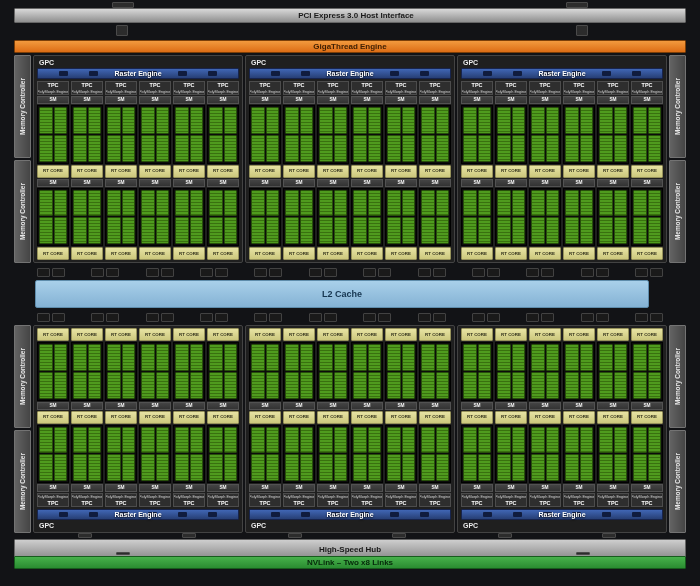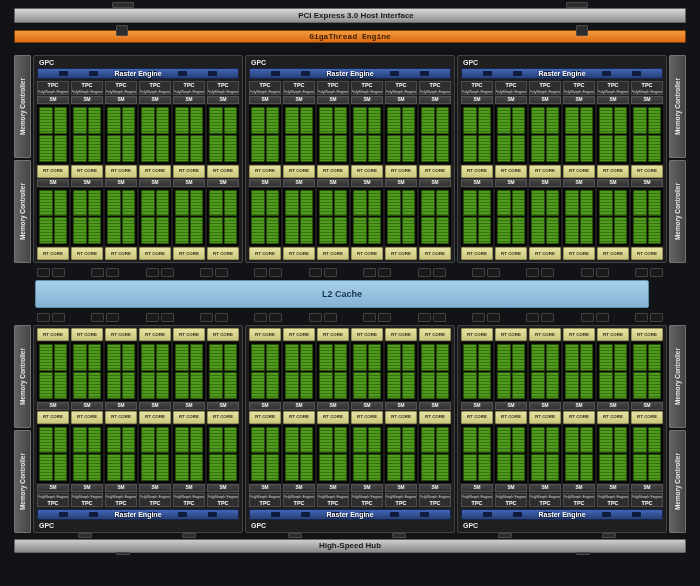--- a/index.html
+++ b/index.html
@@ -5,22 +5,22 @@
   html,body{margin:0;padding:0;background:#0a0a0b;}
   body{font-family:"Liberation Sans","DejaVu Sans",sans-serif;}
   *{box-sizing:border-box;}
 
   .chip{position:relative;width:700px;height:586px;background:var(--background,#121316);overflow:hidden;}
 
   
   .hbar{position:absolute;left:14px;width:672px;display:flex;align-items:center;justify-content:center;border-radius:1px;}
   .bar-label{font-size:8px;font-weight:bold;line-height:8px;white-space:nowrap;}
   .pcie{top:8px;height:15px;background:linear-gradient(180deg,#d8d8d8,#8f8f8f);border:1px solid #666;color:#1a1a1a;padding-left:12px;}
-  .giga{top:30px;height:13px;background:linear-gradient(180deg,var(--gigathread_orange,#f29a3e),#dd6d15);border:1px solid #7c3f08;color:#3d1e02;font-family:Liberation Mono, monospace;}
-  .hub{top:539px;height:14px;background:linear-gradient(180deg,#cecece,#898989);border:1px solid #666;color:#1a1a1a;}
+  .giga{top:40px;height:13px;background:linear-gradient(180deg,var(--gigathread_orange,#f29a3e),#dd6d15);border:1px solid #7c3f08;color:#3d1e02;}
+  .hub{top:539px;height:21px;background:linear-gradient(180deg,#cecece,#898989);border:1px solid #666;color:#1a1a1a;}
   .nvl{top:556px;height:13px;background:linear-gradient(180deg,var(--nvlink_green,#47b14b),#2a8c31);border:1px solid #175c1d;color:#05290a;}
 
   
   .mc-col{position:absolute;top:55px;width:17px;height:478px;display:flex;flex-direction:column;}
   .mc-col.left{left:14px;}
   .mc-col.right{left:669px;}
   .mc-seg{height:103px;flex:none;background:linear-gradient(90deg,#636363,#454545);border:1px solid #737373;border-radius:1px;display:flex;align-items:center;justify-content:center;overflow:hidden;}
   .mc-label{writing-mode:vertical-rl;text-orientation:mixed;transform:rotate(180deg) scale(.8);font-size:8px;font-weight:bold;color:#e8e8e8;white-space:nowrap;line-height:14px;}
 
   
@@ -1556,20 +1556,23 @@
             </div>
           </div>
         </div>
       </div>
   </div>
 
   <div class="hbar hub">
     <span class="bar-label">High-Speed Hub</span>
   </div>
 
+  <div class="hbar nvl">
+    <span class="bar-label">NVLink – Two x8 Links</span>
+  </div>
 
 <div class="notch" style="left: 112px; top: 2px; width: 22px; height: 6px;"></div>
     <div class="notch" style="left: 566px; top: 2px; width: 22px; height: 6px;"></div>
     <div class="notch" style="left: 116px; top: 25px; width: 12px; height: 11px;"></div>
     <div class="notch" style="left: 576px; top: 25px; width: 12px; height: 11px;"></div>
     <div class="notch" style="left: 78px; top: 533px; width: 14px; height: 5px;"></div>
     <div class="notch" style="left: 182px; top: 533px; width: 14px; height: 5px;"></div>
     <div class="notch" style="left: 288px; top: 533px; width: 14px; height: 5px;"></div>
     <div class="notch" style="left: 392px; top: 533px; width: 14px; height: 5px;"></div>
     <div class="notch" style="left: 498px; top: 533px; width: 14px; height: 5px;"></div>

